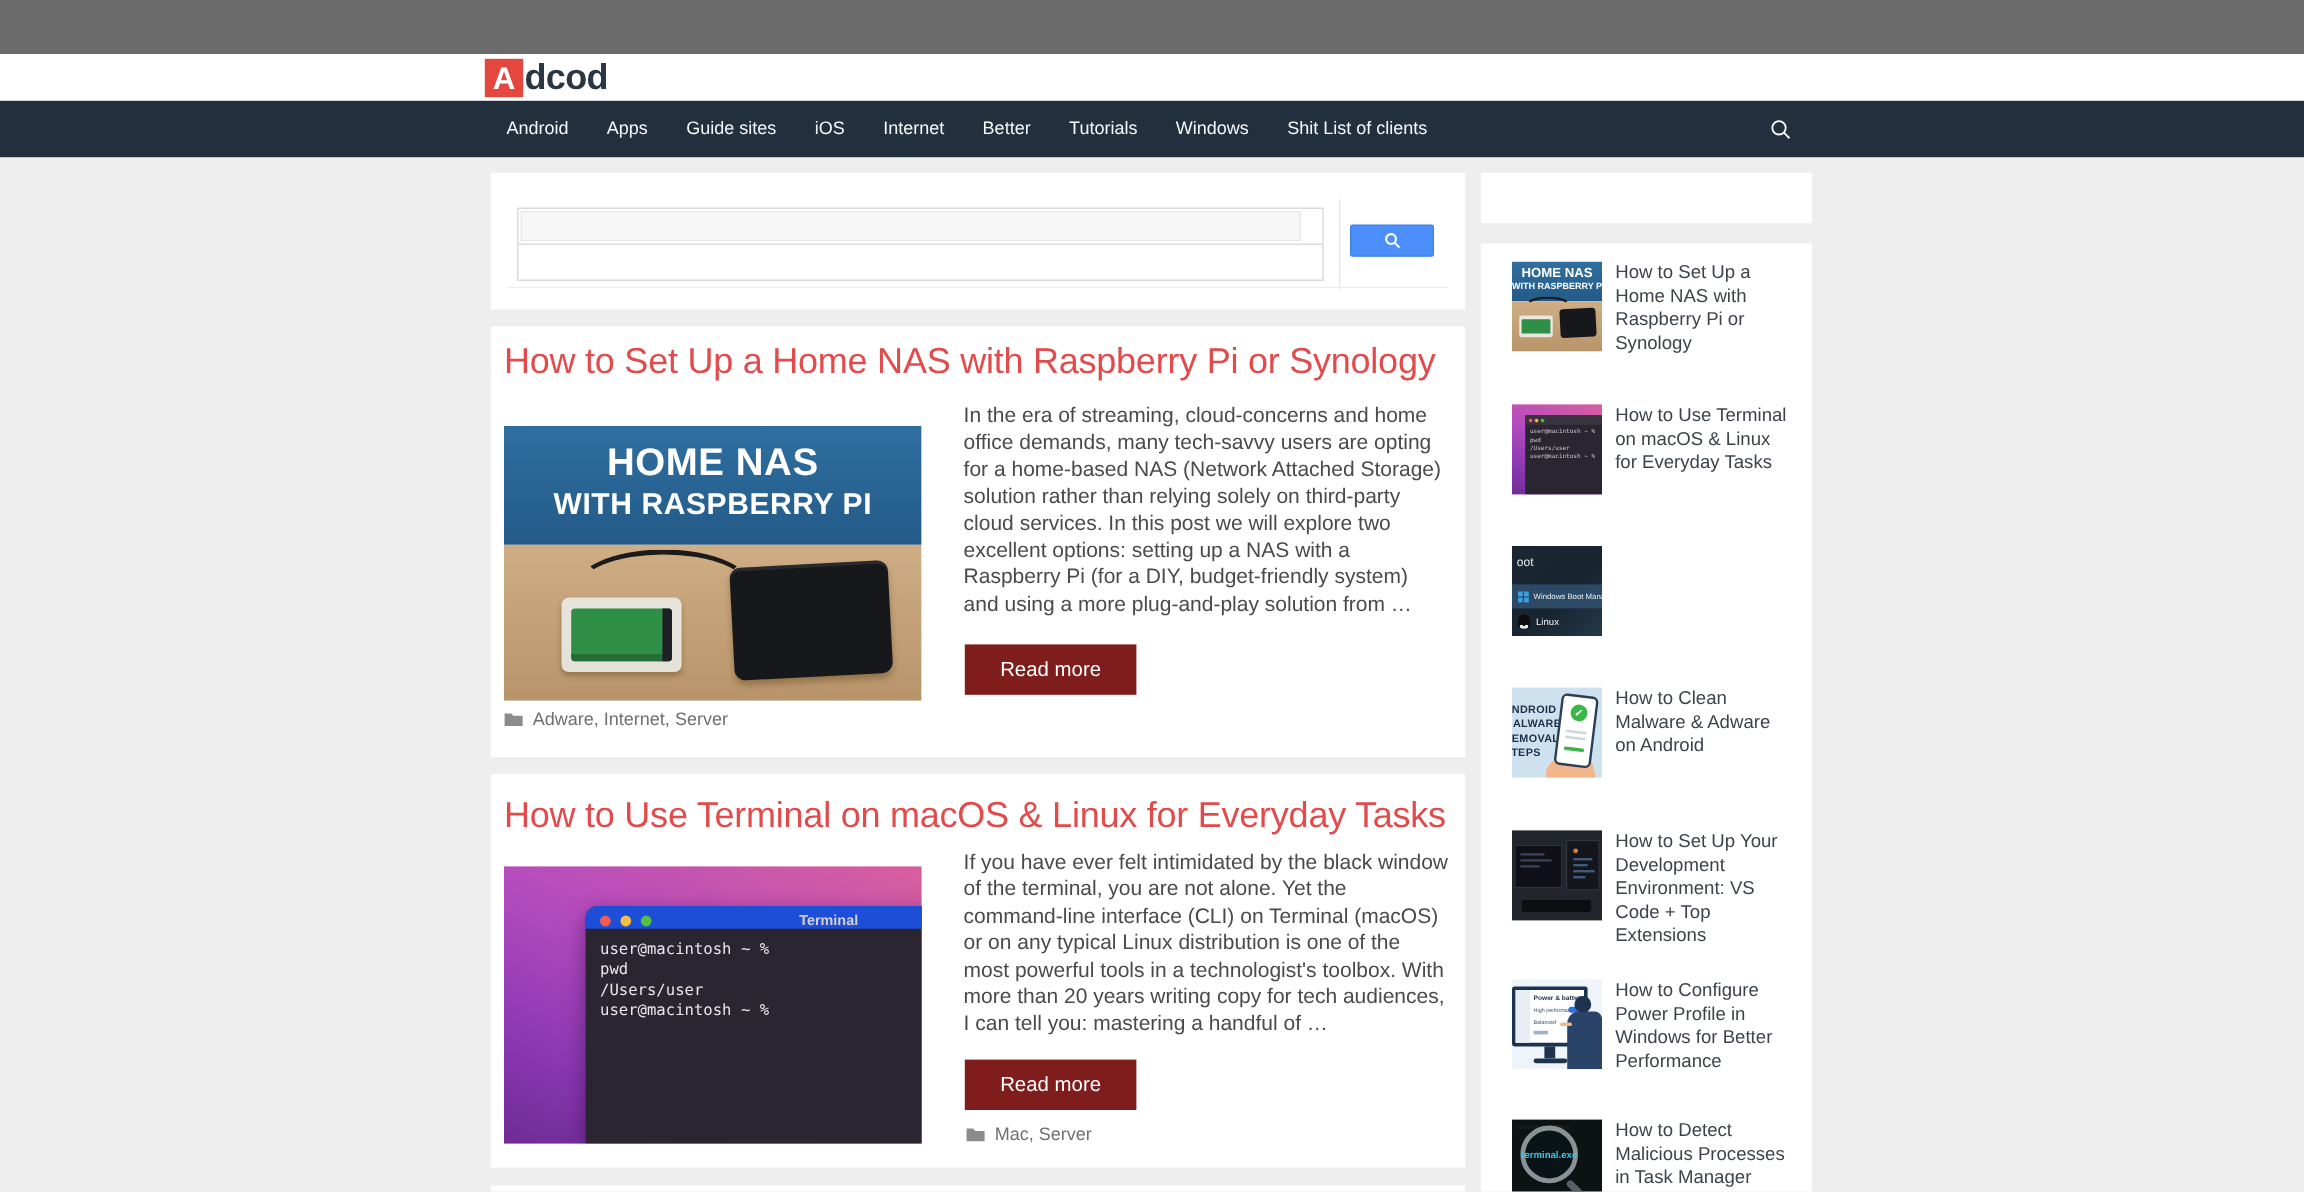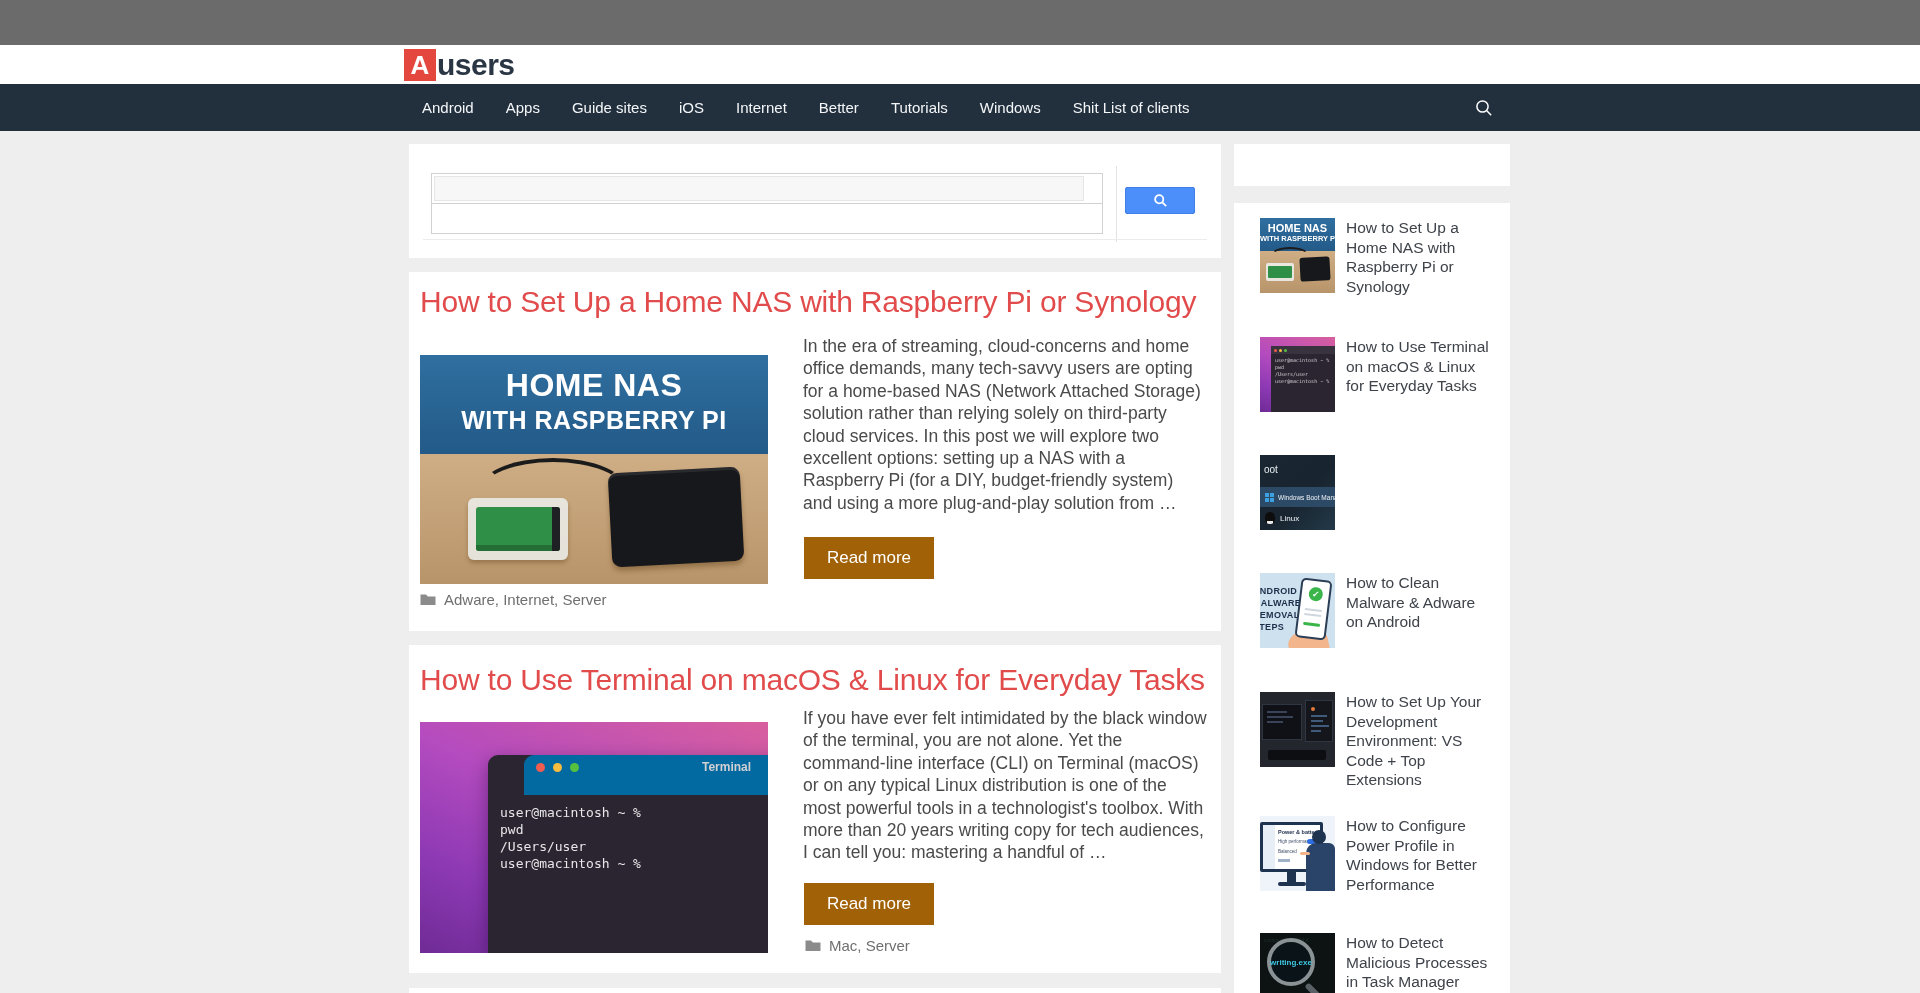--- a/index.html
+++ b/index.html
@@ -38,21 +38,21 @@
   .gsc-btn { position:absolute; left:716px; top:43px; width:70px; height:27px; background:#4c8ffb; border:1px solid #3f7fe8;
              border-radius:2px; display:flex; align-items:center; justify-content:center; cursor:pointer; }
   .gsc-bottomline { position:absolute; left:14px; top:95px; width:784px; height:1px; background:#ececec; }
 
   
   .entry-title { position:absolute; left:11px; width:792px; font-size:30px; font-weight:400; color:#e14b4b;
                  letter-spacing:-0.2px; cursor:pointer; }
   .t1 { top:13px; } .t2 { top:18px; }
   .excerpt { position:absolute; left:394px; width:404px; font-size:17.5px; line-height:22.4px; color:#4a4a4a; }
   .x1 { top:63px; } .x2 { top:62px; }
-  .readmore { position:absolute; left:395px; width:130px; height:42px; background:#a16207; color:#ffffff;
+  .readmore { position:absolute; left:395px; width:143px; height:42px; background:#7f1d1d; color:#ffffff;
               font-size:17px; display:flex; align-items:center; justify-content:center; cursor:pointer; }
   .r1 { top:265px; } .r2 { top:238px; }
   .catline { position:absolute; display:flex; align-items:center; gap:8px; font-size:15px; color:#6f6f6f; }
   .c1 { left:11px; top:319px; } .c2 { left:396px; top:292px; }
   .catline a { color:#6f6f6f; text-decoration:none; cursor:pointer; }
 
   
   .fig-nas { position:absolute; left:11px; top:83px; width:348px; height:229px; overflow:hidden; cursor:pointer; }
   .nas-top { height:99px; background:linear-gradient(180deg,#2f6fa0,#235a88); text-align:center; }
   .nas-h1 { display:block; color:#fff; font-weight:bold; font-size:32px; letter-spacing:0.5px; padding-top:12px; }
@@ -65,21 +65,21 @@
   .nas-pi::after { content:""; position:absolute; left:8px; top:9px; width:84px; height:44px; background:#2f8f46; border-radius:3px;
             box-shadow:inset -26px 0 0 -18px #1e2023, inset 0 -16px 0 -10px #246e36; }
   .nas-hdd { position:absolute; left:190px; top:16px; width:132px; height:94px; background:#17181c; border-radius:9px;
              transform:rotate(-3deg); box-shadow:0 4px 5px rgba(90,60,20,.4), inset 0 3px 0 rgba(255,255,255,.08); }
 
   
   .fig-term { position:absolute; left:11px; top:77px; width:348px; height:231px; overflow:hidden; cursor:pointer;
               background:linear-gradient(205deg,#d85f9e 0%,#b44bbf 45%,#8d39b4 75%,#6f2b95 100%); }
   .term-win { position:absolute; left:68px; top:33px; width:300px; height:198px; background:#2b2531;
               border-radius:10px 10px 0 0; box-shadow:0 6px 18px rgba(40,0,60,.45); }
-  .term-bar { height:40px; background:#0369a1; border-radius:10px 10px 0 0; position:relative;margin-left:36px; }
+  .term-bar { height:19px; background:#1d4ed8; border-radius:10px 10px 0 0; position:relative; }
   .term-dots { position:absolute; left:12px; top:8px; display:flex; gap:8px; }
   .term-dots i { width:9px; height:9px; border-radius:50%; display:block; }
   .d-red{background:#f05c50;} .d-yel{background:#f6bd3e;} .d-grn{background:#55c13e;}
   .term-title { position:absolute; left:178px; top:5px; color:#d3d0d3; font-size:12px; font-weight:bold; }
   .term-body { padding:9px 0 0 12px; font-family:"DejaVu Sans Mono", monospace; font-size:13px; line-height:17px; color:#e8e6e8; }
 
   
   .side-post { position:absolute; left:26px; display:flex; gap:11px; cursor:pointer; }
   .sp0{top:15px;} .sp1{top:134px;} .sp2{top:252px;} .sp3{top:370px;} .sp4{top:489px;} .sp5{top:613px;} .sp6{top:730px;}
   .thumb { width:75px; height:75px; flex:0 0 75px; overflow:hidden; position:relative; }
@@ -162,21 +162,21 @@
   svg { display:block; }
 </style>
 </head>
 <body>
 
 <div class="topbar"></div>
 
 <div class="site-header">
   <div class="logo">
     <span class="logo-badge">A</span>
-    <span class="logo-rest">users</span>
+    <span class="logo-rest">dcod</span>
   </div>
 </div>
 
 <div class="main-nav">
   <ul class="nav-list">
     <li>Android</li>
     <li>Apps</li>
     <li>Guide sites</li>
     <li>iOS</li>
     <li>Internet</li>
@@ -380,20 +380,20 @@
       <div class="kbd"></div>
     </div>
     <div class="side-title">How to Set Up Your Development Environment: VS Code + Top Extensions</div>
   </div>
 
   <div class="side-post sp6">
     <div class="thumb th-task">
       <span class="rowtx" style="top:4px;">svchost.exe   1,204 K</span>
 
       <div class="glass">
-        <span class="mtext">writing.exe</span>
+        <span class="mtext">terminal.exe</span>
       </div>
       <div class="handle"></div>
     </div>
     <div class="side-title">How to Detect Malicious Processes in Task Manager</div>
   </div>
 
 </div>
 
 </body></html>

